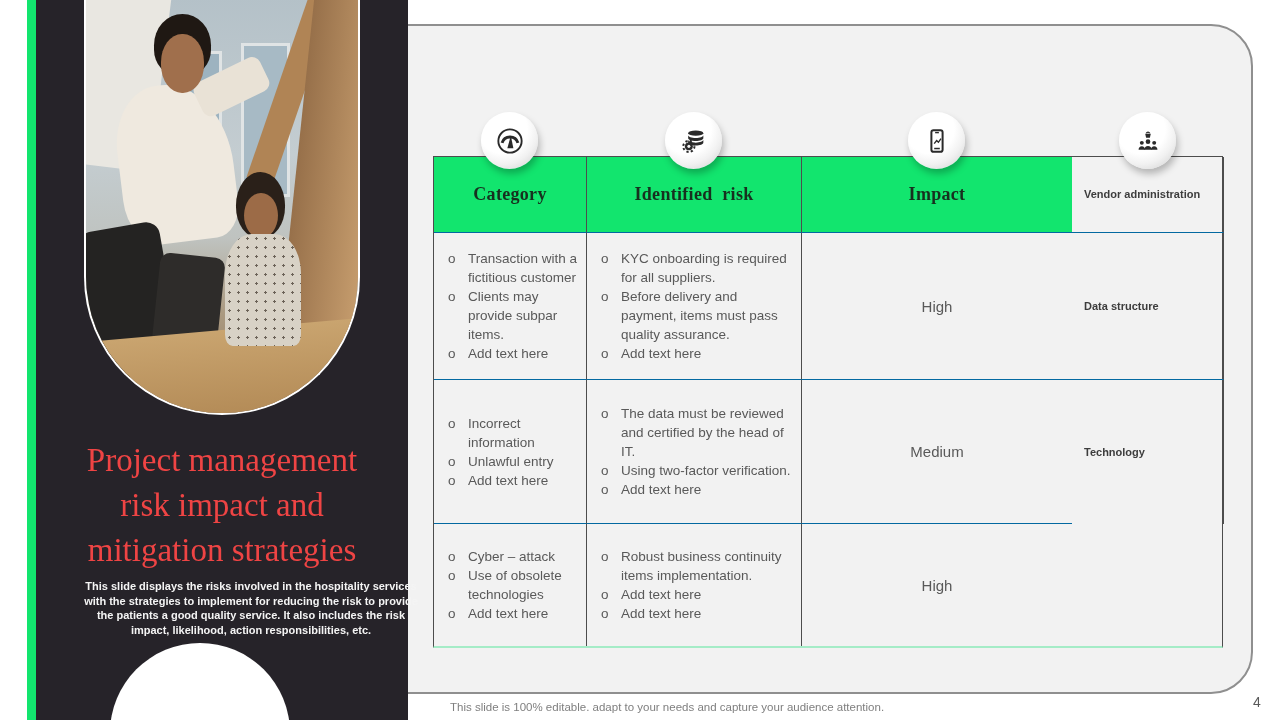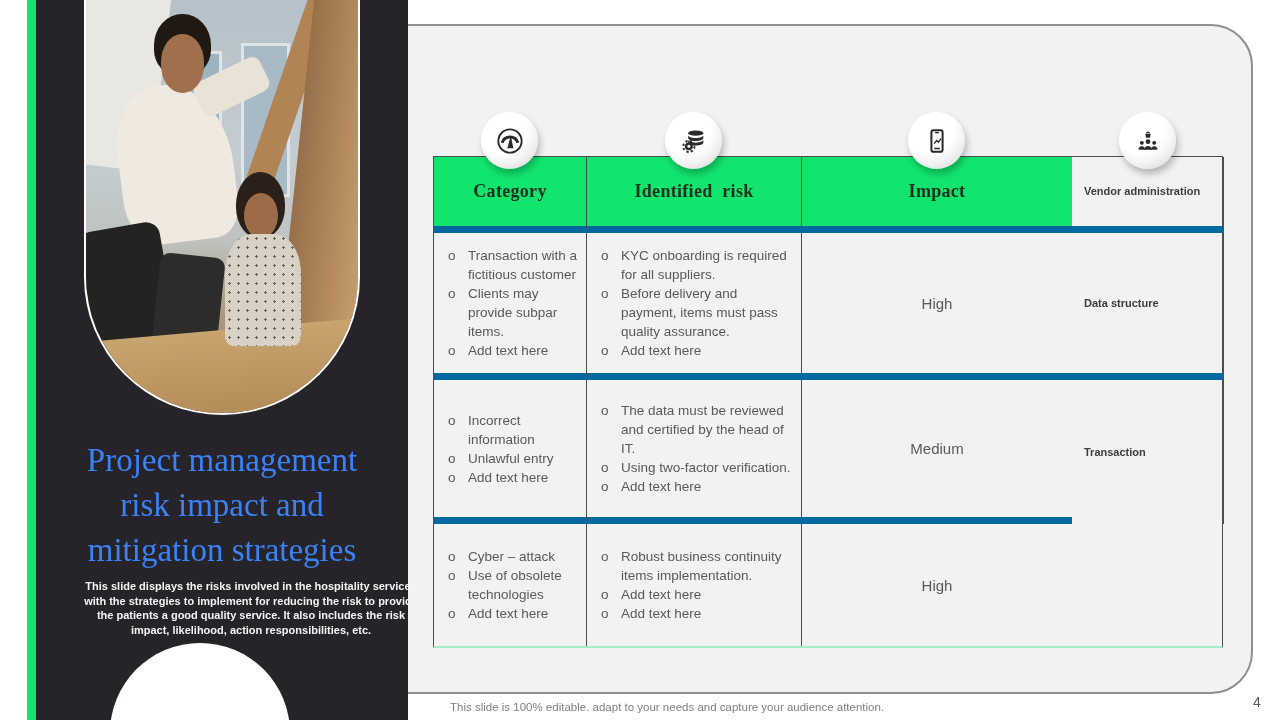--- a/index.html
+++ b/index.html
@@ -32,21 +32,21 @@
   .ph-man-face { left:27.5%; top:9%; width:16%; height:14%; background:#a06f4c; border-radius:48%; }
   .ph-man-shirt{ left:12%; top:21%; width:42%; height:38%; background:#efe9df; border-radius:40% 55% 22% 30%; transform:rotate(-7deg); }
   .ph-man-arm  { left:40%; top:17%; width:27%; height:9%; background:#e9e2d6; transform:rotate(-26deg); border-radius:9px; }
   .ph-woman-hair{ left:55%; top:42%; width:18%; height:16%; background:#2a2019; border-radius:50% 50% 46% 46%; }
   .ph-woman-face{ left:58%; top:47%; width:12.5%; height:11%; background:#9c6b47; border-radius:50%; }
   .ph-woman-top { left:51%; top:57%; width:28%; height:27%; border-radius:35% 35% 10% 10%;
     background:radial-gradient(#6b6257 20%, transparent 21%) 0 0/9px 9px, #d8d2c6; }
 
   .side-title {
     position:absolute; left:36px; top:438px; width:372px; text-align:center;
-    color:#3b82f6; font-family:"Liberation Serif", serif; font-size:33px;
+    color:#ef4444; font-family:"Liberation Serif", serif; font-size:33px;
     line-height:45px; font-weight:400; z-index:4;
   }
   .side-title span { display:block; }
   .side-desc {
     position:absolute; left:52px; top:579px; width:342px; text-align:center;
     color:#f4f4f4; font-size:11px; line-height:14.5px; font-weight:700; z-index:4;margin-left:28px;
   }
   .dome { position:absolute; left:110px; top:643px; width:180px; height:180px;
     background:#ffffff; border-radius:50%; z-index:4; }
 
@@ -56,21 +56,21 @@
     background:#f2f2f2; border:2px solid #8f8f8f; border-radius:42px; z-index:1;
   }
 
   
   .risk-table {
     position:absolute; left:433px; top:156px; width:790px;
     display:grid; grid-template-columns:153px 215px 270px 152px;
     grid-template-rows:76px 147px 144px 122px;
     border:1px solid #4d4d4d; border-bottom:2px solid #a5ecc7; z-index:5;
   }
-  .cell { border-right:1px solid #4d4d4d; border-bottom:7px solid #0369a1; }
+  .cell { border-right:1px solid #4d4d4d; border-bottom:1px solid #0369a1; }
   .cell.last-col { border-right:none; }
   .cell.last-row { border-bottom:none; }
   .header-cell {
     background:#12e56e; display:flex; align-items:center; justify-content:center;
     font-family:"Liberation Serif", serif; font-weight:700; font-size:18px;
     color:#17301f; word-spacing:5px; letter-spacing:0.3px;
   }
   .cat-cell { display:flex; align-items:center; padding:0 8px 0 12px;
     font-size:11px; font-weight:700; color:#3d3d3d; line-height:1.35; }
   .list-cell { display:flex; flex-direction:column; justify-content:center; padding:6px 6px 6px 12px; }
@@ -229,21 +229,21 @@
           <span class="bullet-marker">o</span>
           <span>Using two-factor verification.</span>
         </div>
       <div class="bullet-item">
           <span class="bullet-marker">o</span>
           <span>Add text here</span>
         </div>
     </div>
     <div class="cell impact-cell last-col">Medium</div>
 
-    <div class="cell cat-cell last-row">Transaction</div>
+    <div class="cell cat-cell last-row">Technology</div>
     <div class="cell list-cell last-row">
       <div class="bullet-item">
           <span class="bullet-marker">o</span>
           <span>Cyber – attack</span>
         </div>
       <div class="bullet-item">
           <span class="bullet-marker">o</span>
           <span>Use of obsolete technologies</span>
         </div>
       <div class="bullet-item">

